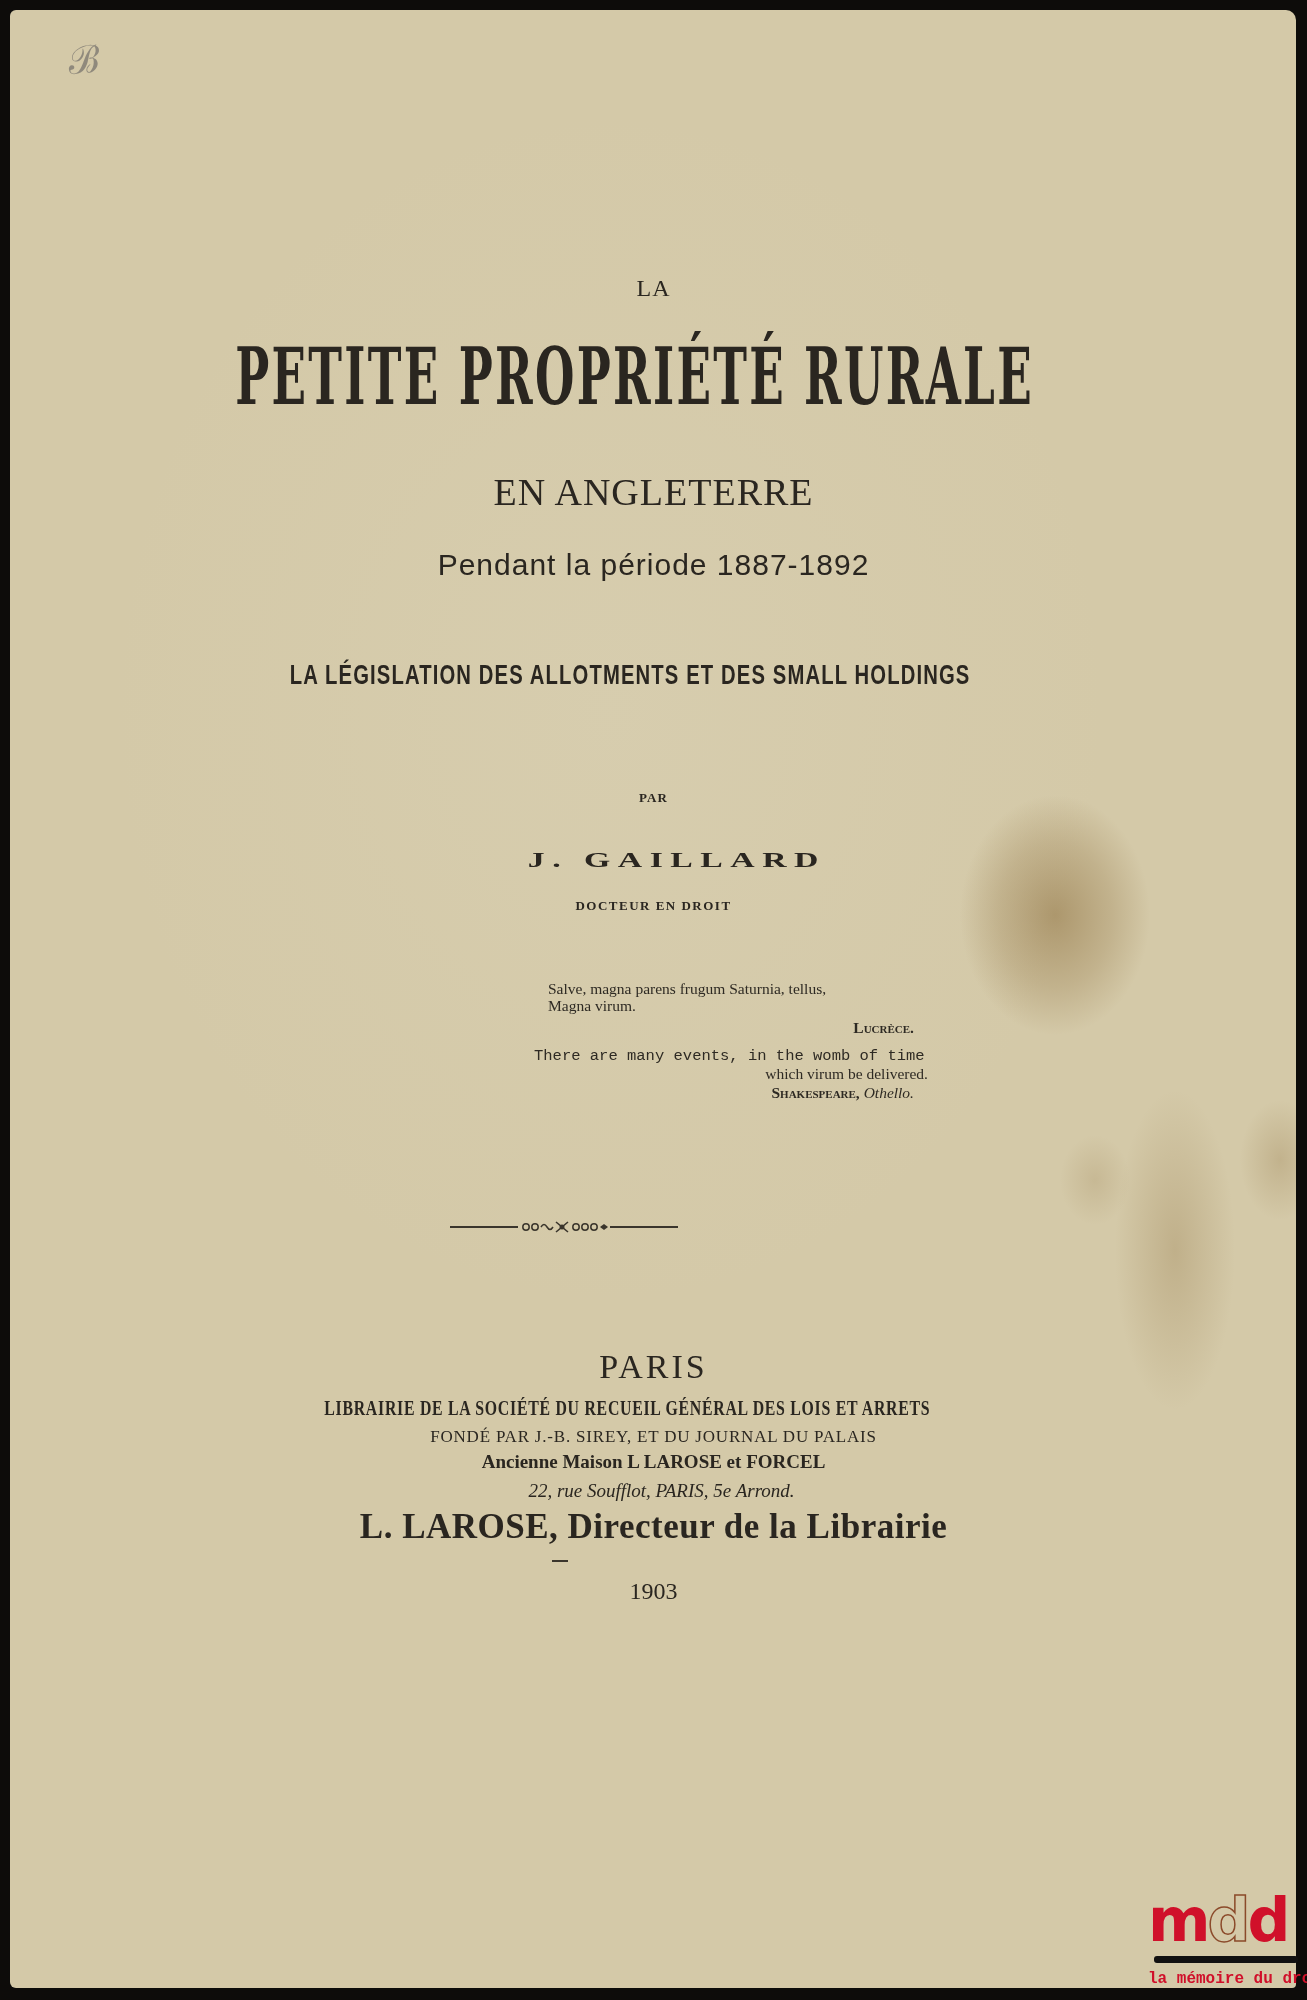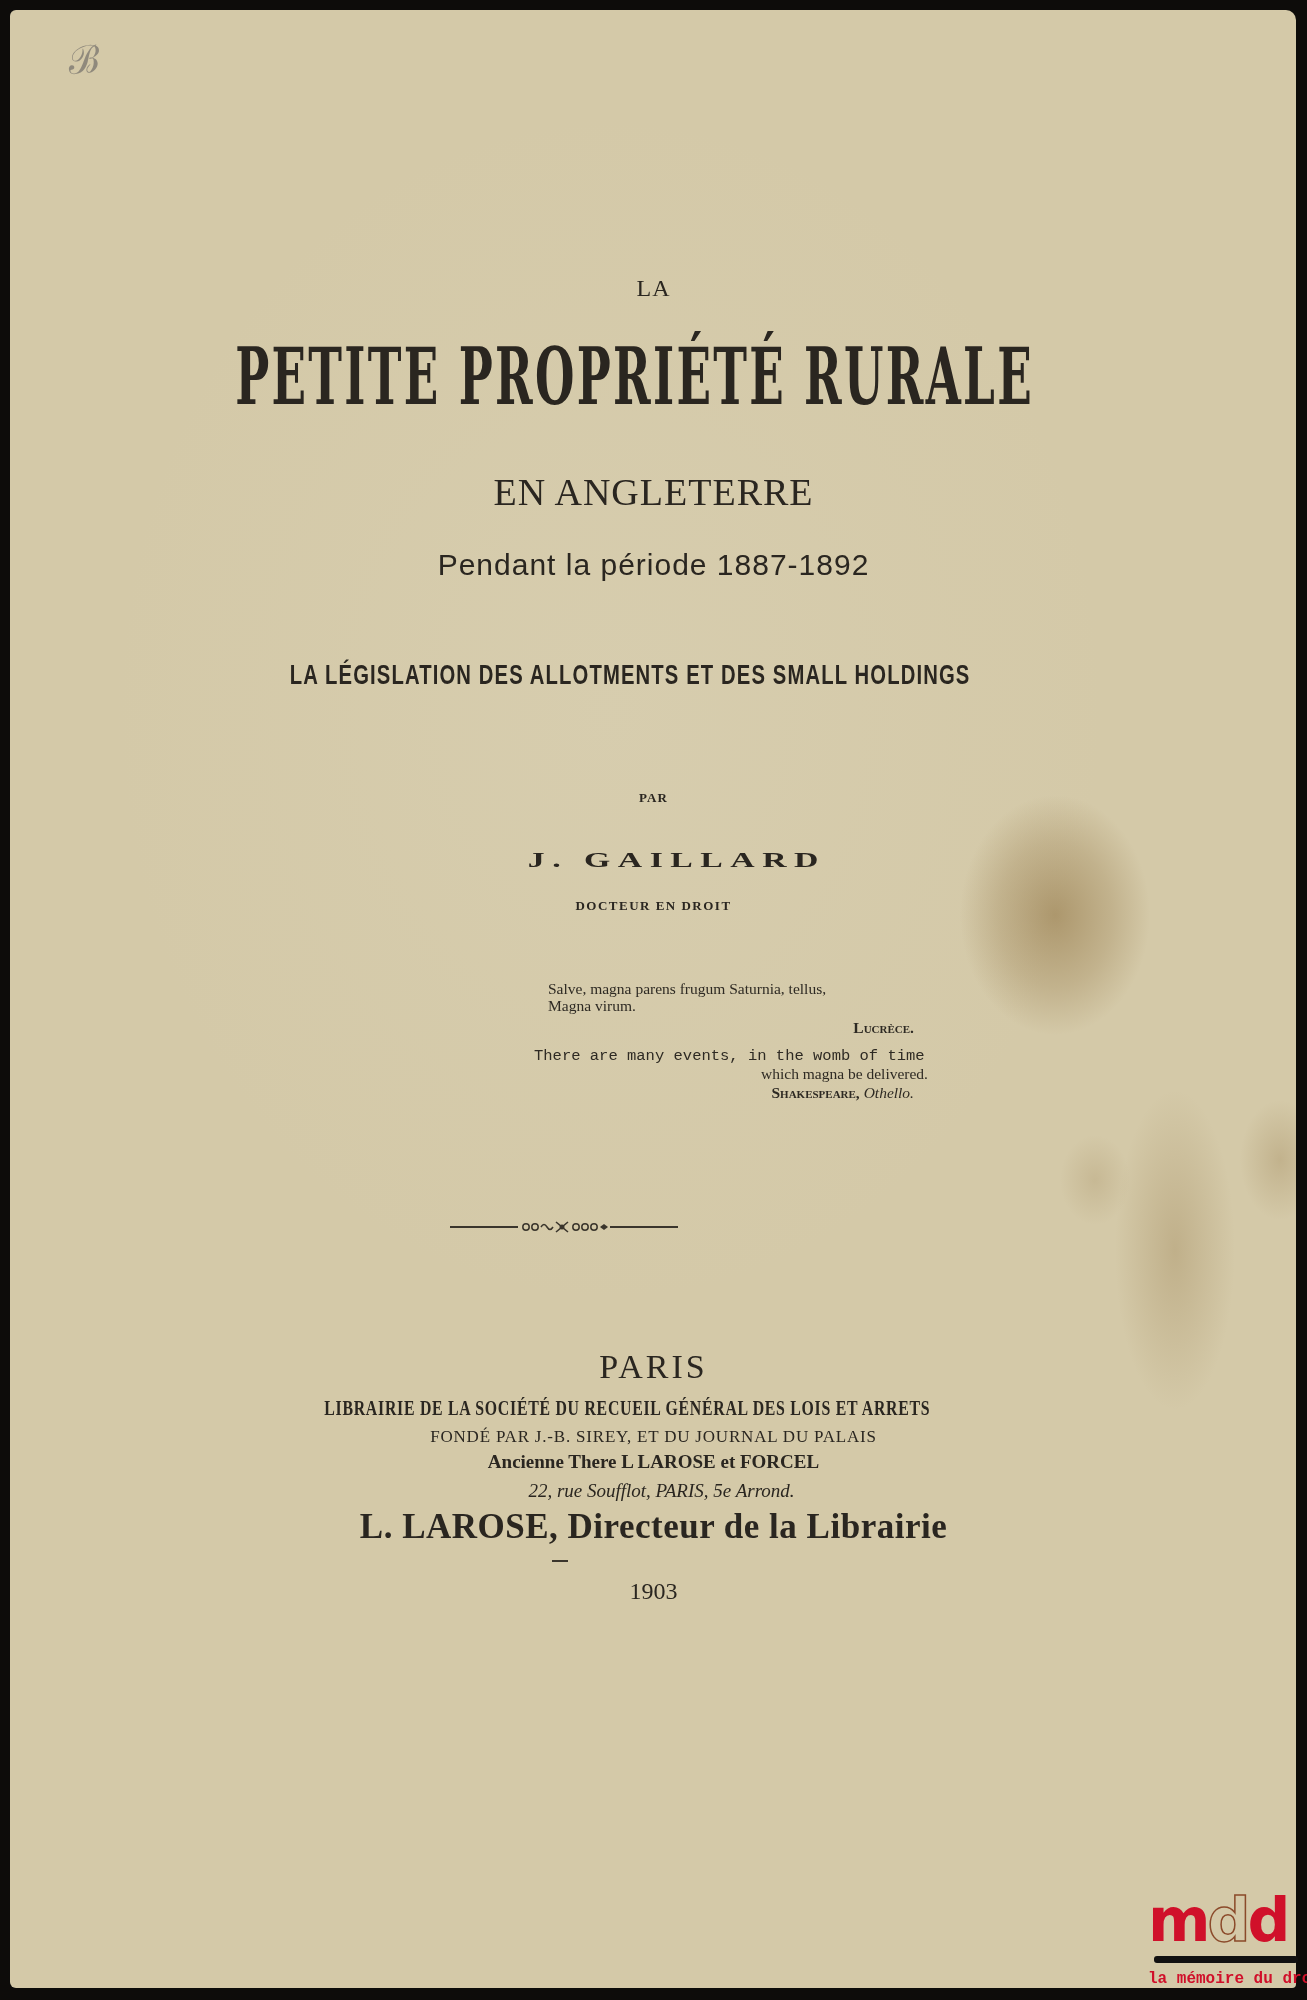--- a/index.html
+++ b/index.html
@@ -85,21 +85,21 @@
 <div class="center serif t-par">PAR</div>
 <div class="center serif t-author">J. GAILLARD</div>
 <div class="center serif t-docteur">DOCTEUR EN DROIT</div>
 
 <div class="epigraph serif">
   <div class="l">Salve, magna parens frugum Saturnia, tellus,</div>
   <div class="l">Magna virum.</div>
   <div class="r sc" style="margin-top:5px;">Lucrèce.</div>
   <div class="gap"></div>
   <div class="l" style="margin-left:-14px;font-family:Liberation Mono, monospace;">There are many events, in the womb of time</div>
-  <div class="r" style="padding-right:0;">which magna be delivered.</div>
+  <div class="r" style="padding-right:0;">which virum be delivered.</div>
   <div class="r" style="margin-top:2px;">
     <span class="sc">Shakespeare,</span>
     <i>Othello.</i>
   </div>
 </div>
 
 <svg class="ornament" viewBox="0 0 232 14">
   <line x1="2" y1="7" x2="70" y2="7" stroke="#3a352c" stroke-width="2"></line>
   <circle cx="78" cy="7" r="3.2" fill="none" stroke="#3a352c" stroke-width="1.5"></circle>
   <circle cx="87" cy="7" r="3.2" fill="none" stroke="#3a352c" stroke-width="1.5"></circle>
@@ -109,21 +109,21 @@
   <circle cx="128" cy="7" r="3.2" fill="none" stroke="#3a352c" stroke-width="1.5"></circle>
   <circle cx="137" cy="7" r="3.2" fill="none" stroke="#3a352c" stroke-width="1.5"></circle>
   <circle cx="146" cy="7" r="3.2" fill="none" stroke="#3a352c" stroke-width="1.5"></circle>
   <path d="M152 7 l4 -3 l4 3 l-4 3 z" fill="#3a352c"></path>
   <line x1="162" y1="7" x2="230" y2="7" stroke="#3a352c" stroke-width="2"></line>
 </svg>
 
 <div class="center serif t-paris">PARIS</div>
 <div class="center serif t-lib">LIBRAIRIE DE LA SOCIÉTÉ DU RECUEIL GÉNÉRAL DES LOIS ET ARRETS</div>
 <div class="center serif t-fonde">FONDÉ PAR J.-B. SIREY, ET DU JOURNAL DU PALAIS</div>
-<div class="center serif t-ancienne">Ancienne There L LAROSE et FORCEL</div>
+<div class="center serif t-ancienne">Ancienne Maison L LAROSE et FORCEL</div>
 <div class="center serif t-rue">22, rue Soufflot, PARIS, 5e Arrond.</div>
 <div class="center serif t-larose">L. LAROSE, Directeur de la Librairie</div>
 <div class="t-dash"></div>
 <div class="center serif t-year">1903</div>
 
 <div class="logo">
   <div class="mdd"><span>m</span><span class="outline-d">d</span><span>d</span></div>
   <div class="bar"></div>
   <div class="tag">la mémoire du droit</div>
 </div>

